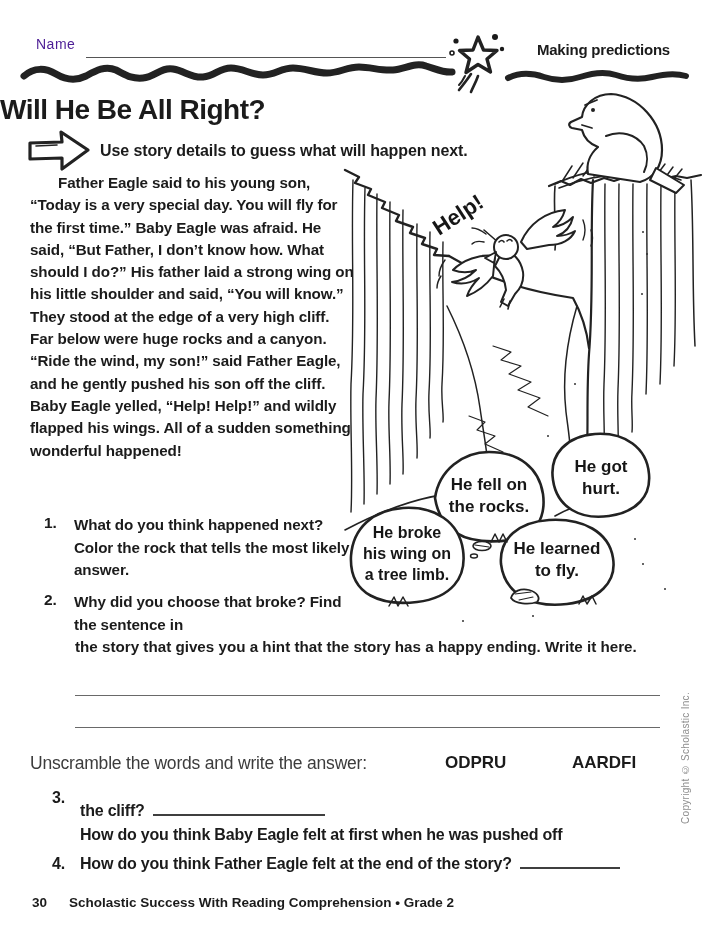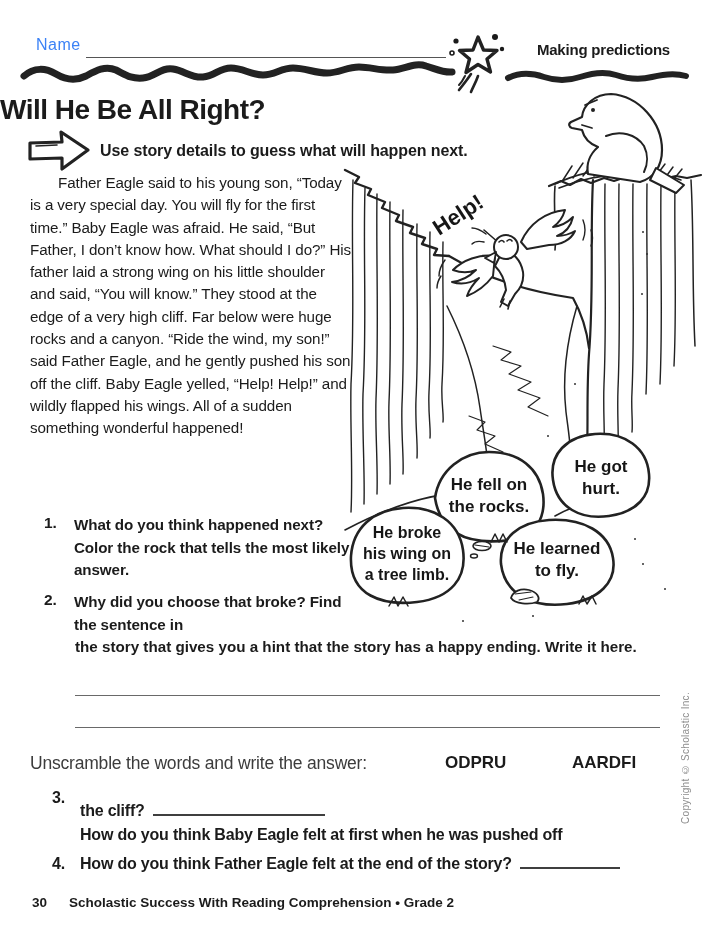--- a/index.html
+++ b/index.html
@@ -1,27 +1,27 @@
 <!DOCTYPE html>
 <html><head>
 <meta charset="utf-8">
 <style>
   html,body{margin:0;padding:0;background:#ffffff;}
   .page{position:relative;width:728px;height:942px;background:#fff;overflow:hidden;
         font-family:"Liberation Sans",sans-serif;color:#1b1b1b;}
   .abs{position:absolute;}
   
-  .name-label{left:36px;top:36px;font-size:16px;font-weight:400;color:#3b82f6;letter-spacing:.5px;}
+  .name-label{left:36px;top:36px;font-size:14px;font-weight:400;color:#4c1d95;letter-spacing:.5px;}
   .name-line{left:86px;top:57px;width:360px;border-bottom:1.7px solid #555;height:0;}
   .skill-tag{right:58px;top:41px;font-size:15px;font-weight:bold;letter-spacing:-.2px;}
   
   .page-title{left:0;top:94px;width:696px;text-align:left;font-size:28px;font-weight:800;letter-spacing:-.5px;}
   .instruction{left:100px;top:142px;font-size:16px;font-weight:600;letter-spacing:-.1px;}
   
-  .story{left:30px;top:172px;width:324px;font-size:15.2px;font-weight:normal;line-height:22.3px;
+  .story{left:30px;top:172px;width:324px;font-size:15.2px;font-weight:bold;line-height:22.3px;
          letter-spacing:-.1px;text-indent:28px;}
   
   .qrow{display:flex;}
   .qnum{width:30px;font-weight:bold;font-size:15.5px;flex:none;}
   .qtext{font-weight:bold;font-size:15.2px;line-height:22.5px;letter-spacing:-.1px;}
   .q1{left:44px;top:514px;width:320px;}
   .q2{left:44px;top:591px;width:320px;}
   .q2full{left:75px;top:634px;width:648px;font-weight:bold;font-size:15.2px;line-height:25px;}
   .rule{border-top:1.9px solid #696969;height:0;}
   .rule1{left:75px;top:695px;width:585px;}

